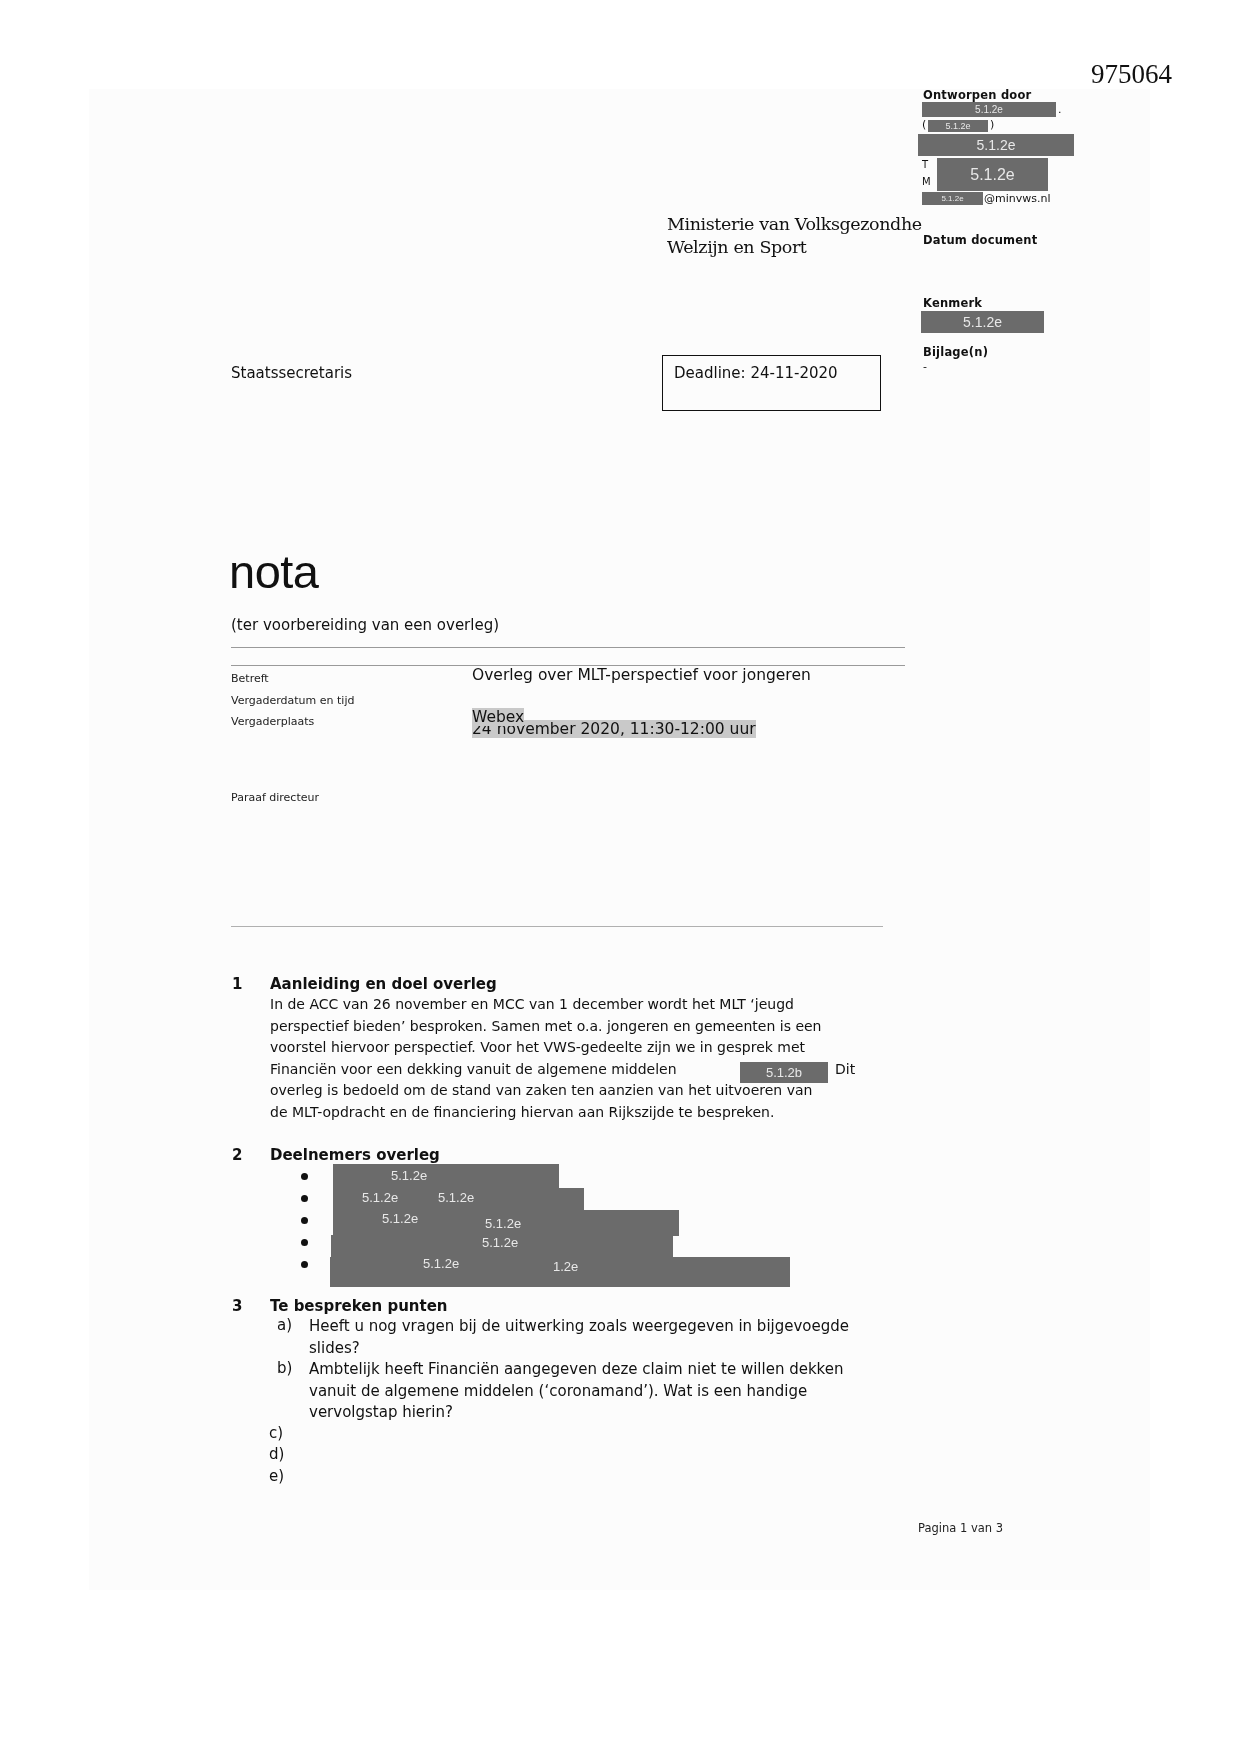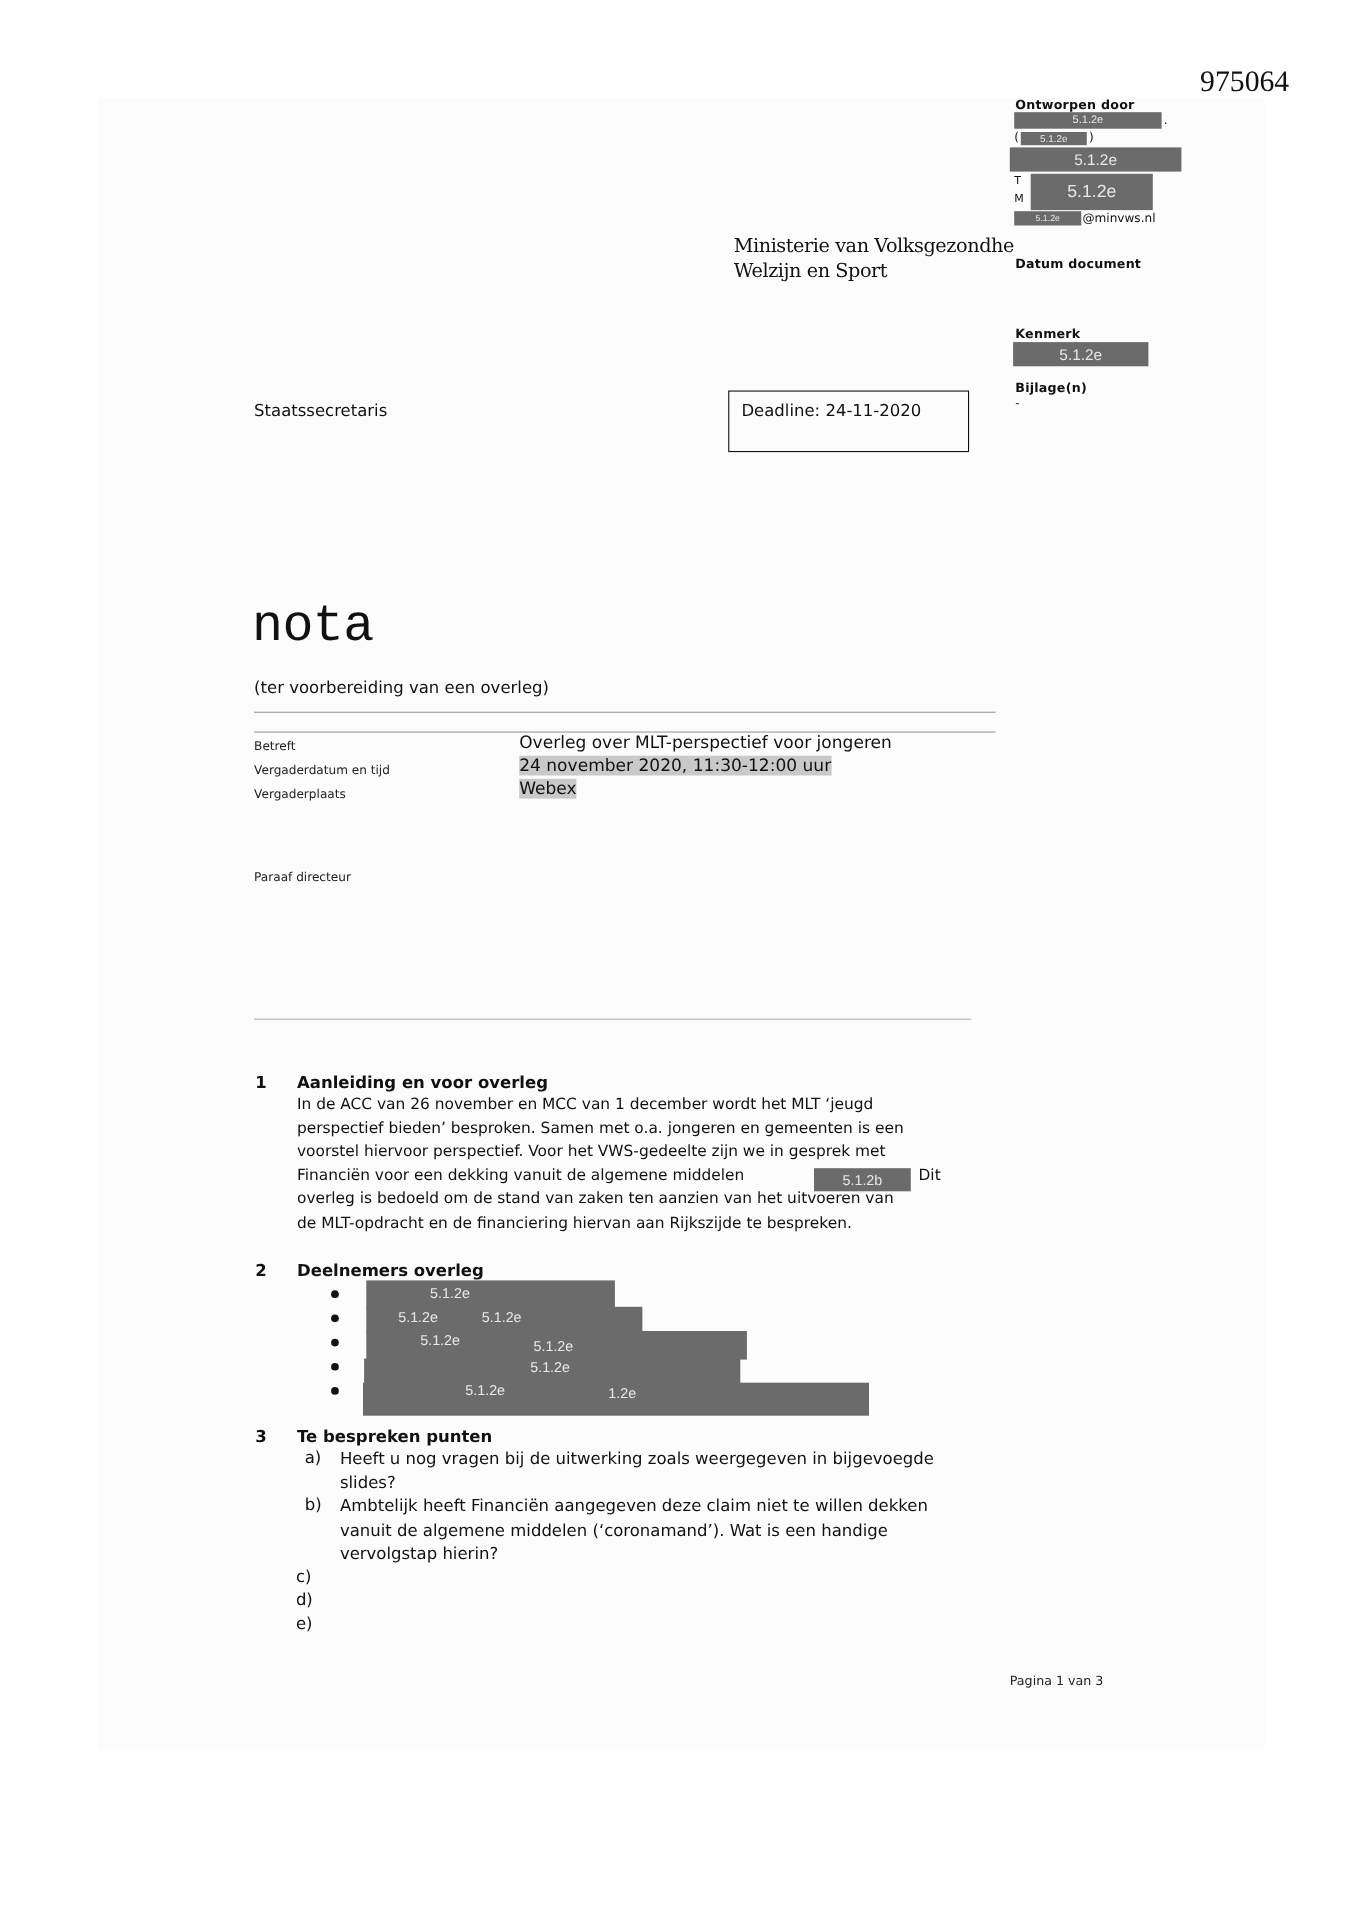--- a/index.html
+++ b/index.html
@@ -32,21 +32,21 @@
       font-family: "DejaVu Serif", "Liberation Serif", serif;
       font-size: 17.5px; line-height: 23px; color: #111; letter-spacing: -0.4px;
       white-space: nowrap; width: 255px; overflow: hidden;
     }
     .recipient { position: absolute; left: 231px; top: 364px; font-size: 15px; }
     .deadline-box {
       position: absolute; left: 662px; top: 355px; width: 217px; height: 54px;
       border: 1.5px solid #111; box-sizing: content-box;
     }
     .deadline-text { position: absolute; left: 11px; top: 8px; font-size: 15px; white-space: nowrap; }
-    .title { position: absolute; left: 229px; top: 544px; font-size: 47px; letter-spacing: -0.5px; font-family: Liberation Mono, monospace; }
+    .title { position: absolute; left: 229px; top: 544px; font-size: 47px; letter-spacing: -0.5px; font-family: Liberation Sans, sans-serif; }
     .subtitle { position: absolute; left: 231px; top: 616px; font-size: 15px; }
     .rule { position: absolute; height: 1px; background: #9a9a9a; }
     .meta-label { position: absolute; left: 231px; font-size: 11px; color: #222; }
     .meta-value { position: absolute; left: 434px; font-size: 15.5px; white-space: nowrap; margin-left: 38px; }
     .hl { background: #c9c9c9; }
     .sec-num { position: absolute; left: 232px; font-size: 15px; font-weight: bold; }
     .sec-head { position: absolute; left: 270px; font-size: 15px; font-weight: bold; white-space: nowrap; }
     .body-line { position: absolute; left: 270px; font-size: 14px; white-space: nowrap; line-height: 21.5px; }
     .bullet { position: absolute; left: 301px; width: 7px; height: 7px; border-radius: 50%; background: #111; }
     .item-letter { position: absolute; font-size: 15px; }
@@ -93,31 +93,31 @@
 <div class="title">nota</div>
 <div class="subtitle">(ter voorbereiding van een overleg)</div>
 
 <div class="rule" style="left:231px; top:647px; width:674px;"></div>
 <div class="rule" style="left:231px; top:665px; width:674px;"></div>
 
 <div class="meta-label" style="top:672px;">Betreft</div>
 <div class="meta-value" style="top:666px;">Overleg over MLT-perspectief voor jongeren</div>
 
 <div class="meta-label" style="top:694px;">Vergaderdatum en tijd</div>
-<div class="meta-value hl" style="top:687px;">24 november 2020, 11:30-12:00 uur</div>
+<div class="meta-value hl" style="top:720px;">24 november 2020, 11:30-12:00 uur</div>
 
 <div class="meta-label" style="top:715px;">Vergaderplaats</div>
 <div class="meta-value hl" style="top:708px;">Webex</div>
 
 <div class="meta-label" style="top:791px;">Paraaf directeur</div>
 
 <div class="rule" style="left:231px; top:926px; width:652px; background:#b0b0b0;"></div>
 
 <div class="sec-num" style="top:975px;">1</div>
-<div class="sec-head" style="top:975px;">Aanleiding en voor overleg</div>
+<div class="sec-head" style="top:975px;">Aanleiding en doel overleg</div>
 <div class="body-line" style="top:994px;">In de ACC van 26 november en MCC van 1 december wordt het MLT ‘jeugd</div>
 <div class="body-line" style="top:1015.5px;">perspectief bieden’ besproken. Samen met o.a. jongeren en gemeenten is een</div>
 <div class="body-line" style="top:1037px;">voorstel hiervoor perspectief. Voor het VWS-gedeelte zijn we in gesprek met</div>
 <div class="body-line" style="top:1058.5px;">Financiën voor een dekking vanuit de algemene middelen</div>
 <div class="redact" style="left:740px; top:1062px; width:88px; height:21px; font-size:13px;">5.1.2b</div>
 <div class="body-line" style="left:835px; top:1058.5px;">Dit</div>
 <div class="body-line" style="top:1080px;">overleg is bedoeld om de stand van zaken ten aanzien van het uitvoeren van</div>
 <div class="body-line" style="top:1101.5px;">de MLT-opdracht en de financiering hiervan aan Rijkszijde te bespreken.</div>
 
 <div class="sec-num" style="top:1146px;">2</div>

